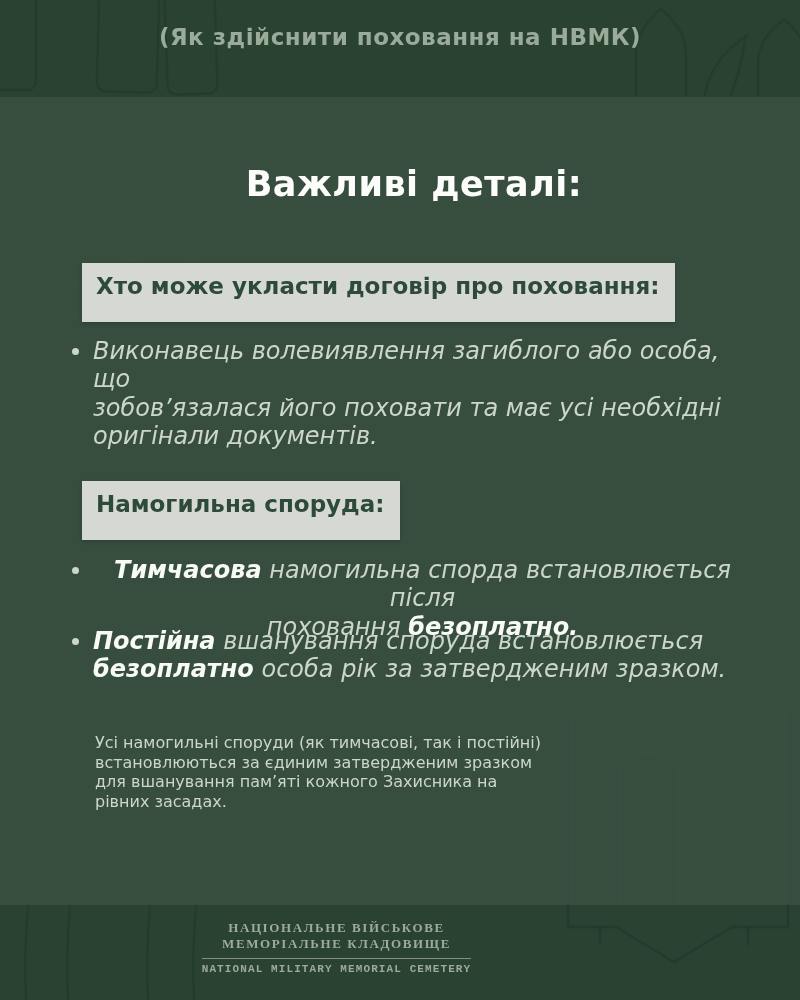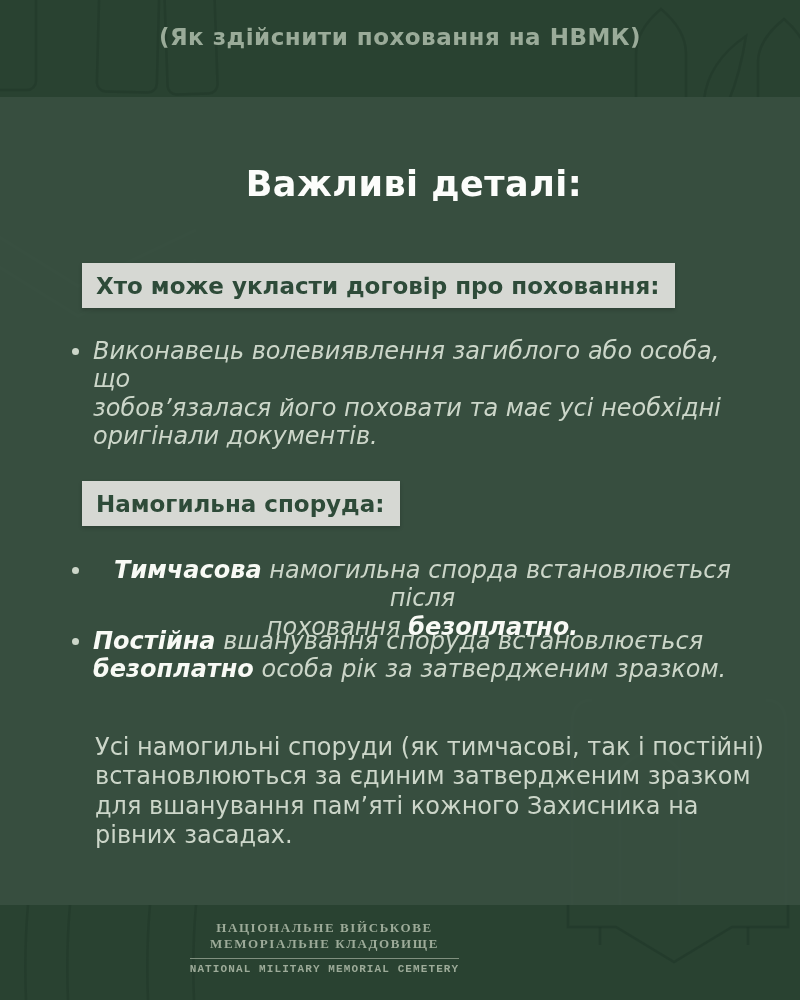--- a/index.html
+++ b/index.html
@@ -29,21 +29,21 @@
     text-align:center;
     color:#fcfdfb;
     font-size:35px;font-weight:bold;letter-spacing:0.5px;padding-left:14px;
   }
   .section-label{
     position:absolute;
     display:inline-block;
     background:#d6d8d3;
     color:#2e4b39;
     font-size:23px;font-weight:bold;
-    padding:10px 16px 9px 14px;
+    padding:10px 16px 23px 14px;
     box-shadow:0 2px 4px rgba(0,0,0,0.18);
     white-space:nowrap;
   }
   .label-contract{left:82px;top:263px;}
   .label-monument{left:82px;top:481px;}
 
   .bullet-item{
     position:absolute;left:72px;width:680px;
     display:flex;align-items:flex-start;font-style:italic;
   }
@@ -59,27 +59,27 @@
     white-space:pre-line;
   }
   .bullet-1{top:337px;}
   .bullet-2{top:556px;text-align:center;}
   .bullet-3{top:627px;}
   .em{color:#f8faf5;font-weight:bold;}
 
   .note-paragraph{
     position:absolute;left:95px;top:733px;width:680px;
     color:#ccd6c9;
-    font-size:24px;line-height:1.22;
+    font-size:16px;line-height:1.22;
     white-space:pre-line;
   }
 
   .footer{
     position:absolute;left:0;top:920px;width:649px;
-    text-align:center;z-index:2;
+    text-align:center;z-index:2;padding-left:12px;
   }
   .footer-inner{display:inline-block;}
   .org-ua{
     color:#9dab99;
     font-family:"Liberation Serif","DejaVu Serif",serif;
     font-size:13px;font-weight:bold;letter-spacing:1.6px;
     line-height:1.25;
   }
   .org-divider{
     height:1px;background:rgba(157,171,153,0.75);

